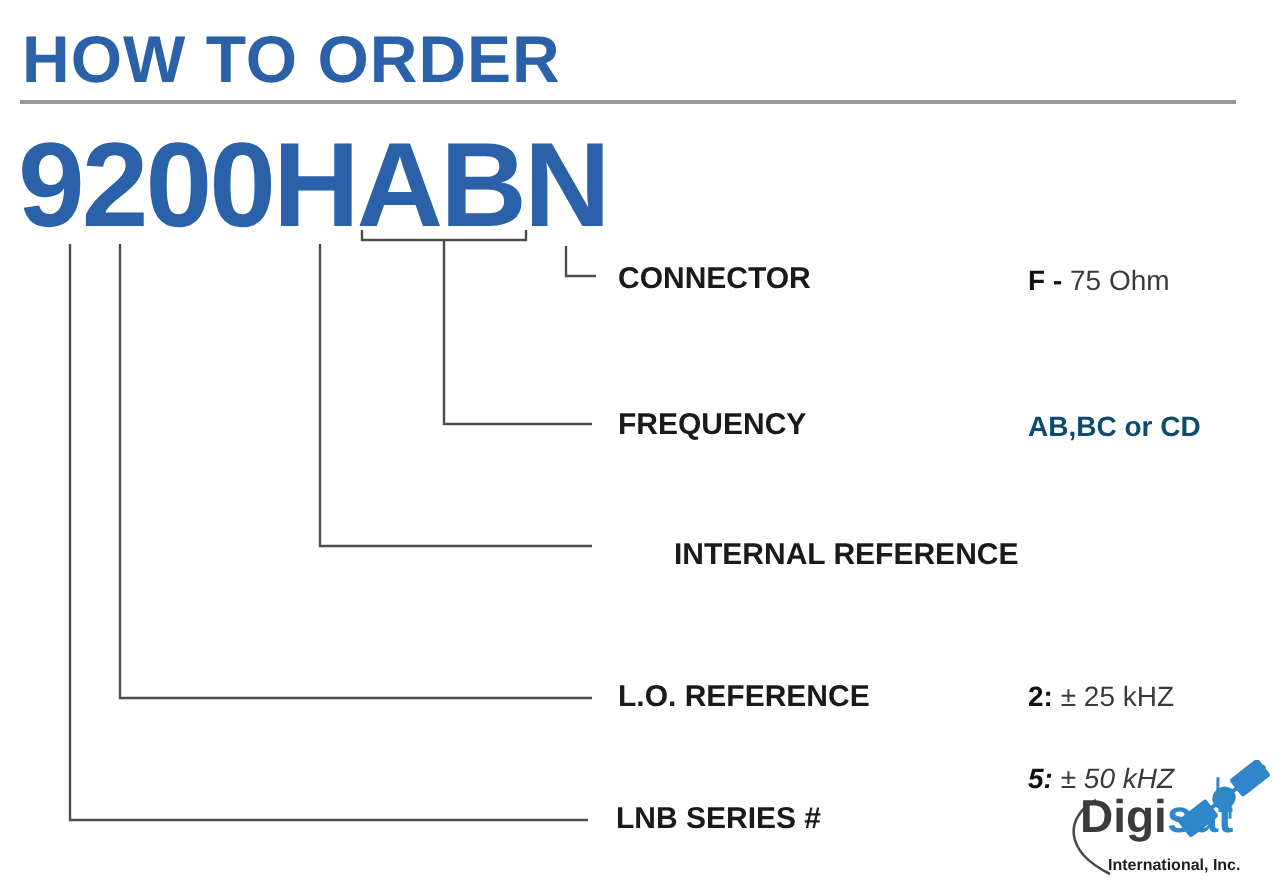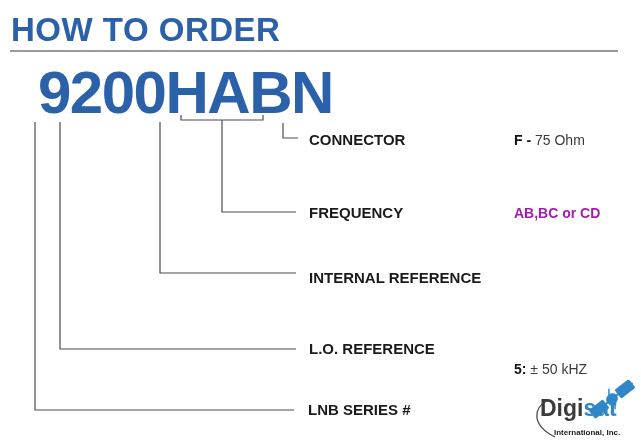--- a/index.html
+++ b/index.html
@@ -18,50 +18,49 @@
   }
   .divider{
     position:absolute;left:10px;top:50px;width:608px;height:2px;
     background:var(--divider-gray,#999);
   }
   .partnum{
     position:absolute;left:9px;top:58px;
     font-size:60px;font-weight:bold;letter-spacing:-1.5px;
     color:var(--brand-blue,#2b61a8);
     white-space:nowrap;
-    margin-left:29px;
   }
 
   svg.lines{position:absolute;left:0;top:0;}
   svg.lines polyline{fill:none;stroke:var(--line-gray,#4d4d4d);stroke-width:1.2;}
 
   .lbl{
     position:absolute;left:309px;
     font-size:15px;font-weight:bold;color:#1a1a1a;
     white-space:nowrap;line-height:18px;
   }
   .val{
     position:absolute;left:514px;
     font-size:14px;color:#3a3a3a;
     white-space:nowrap;line-height:18px;
   }
   .val .k{font-weight:bold;color:#111;}
-  .val.allbold{font-weight:bold;color:#a21caf;}
+  .val.allbold{font-weight:bold;color:#0c4a6e;}
 
   #lbl-connector{top:131px;}
   #lbl-frequency{top:204px;text-align:right;}
-  #lbl-internal-reference{top:269px;}
+  #lbl-internal-reference{top:269px;margin-left:28px;}
   #lbl-lo-stability{top:340px;}
   #lbl-lnb-series{top:401px;left:308px;}
 
   #val-f{top:131px;}
   #val-n{top:158px;}
   #val-ab{top:204px;}
   #val-2{top:339px;}
-  #val-5{top:360px;}
+  #val-5{top:380px;font-style:italic;}
 
   
   .logo{position:absolute;left:528px;top:383px;width:113px;height:59px;}
   .logo .orbit{position:absolute;left:0;top:0;}
   .logo .word{
     position:absolute;left:12px;top:13px;
     font-size:23px;font-weight:bold;letter-spacing:0;
     white-space:nowrap;line-height:24px;
   }
   .logo .word .p1{color:var(--logo-dark,#3b3b3b);}
@@ -92,20 +91,21 @@
   </svg>
 
   <div class="lbl" id="lbl-connector">CONNECTOR</div>
   <div class="lbl" id="lbl-frequency">FREQUENCY</div>
   <div class="lbl" id="lbl-internal-reference">INTERNAL REFERENCE</div>
   <div class="lbl" id="lbl-lo-stability">L.O. REFERENCE</div>
   <div class="lbl" id="lbl-lnb-series">LNB SERIES #</div>
 
   <div class="val" id="val-f"><span class="k">F - </span><span>75 Ohm</span></div>
   <div class="val allbold" id="val-ab">AB,BC or CD</div>
+  <div class="val" id="val-2"><span class="k">2: </span><span>± 25 kHZ</span></div>
   <div class="val" id="val-5"><span class="k">5: </span><span>± 50 kHZ</span></div>
 
   <div class="logo">
     <svg class="orbit" width="113" height="59" viewBox="0 0 113 59">
       <path d="M 20,17 C 5,25 3,42 27,54" fill="none" stroke="#4a4a4a" stroke-width="1.3"></path>
     </svg>
     <div class="word"><span class="p1">Digi</span><span class="p2">sat</span></div>
     <svg class="sat" width="58" height="40" viewBox="0 0 58 40">
       <g transform="translate(29,19) rotate(-38)">
         <line x1="-26" y1="0" x2="26" y2="0" stroke-width="2"></line>

